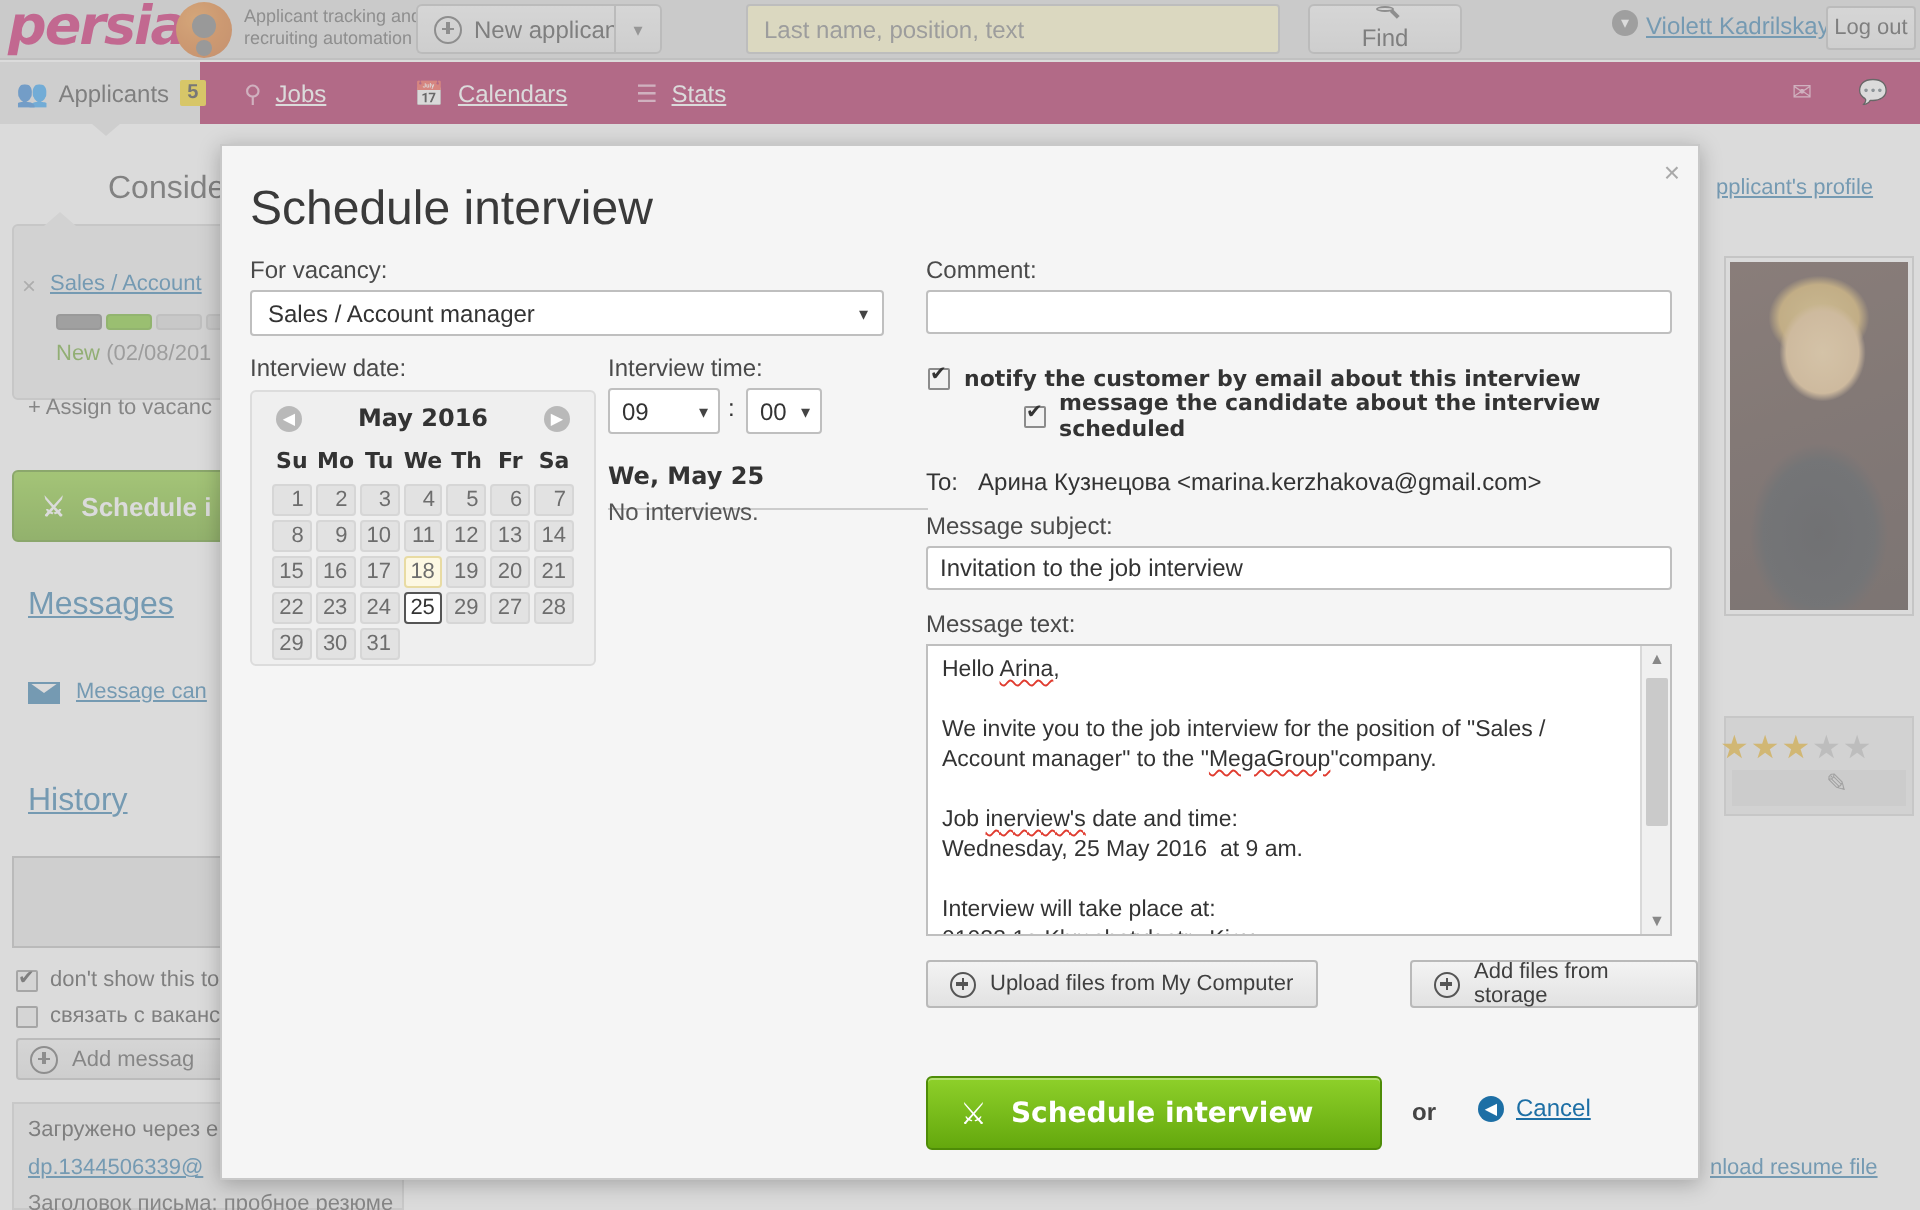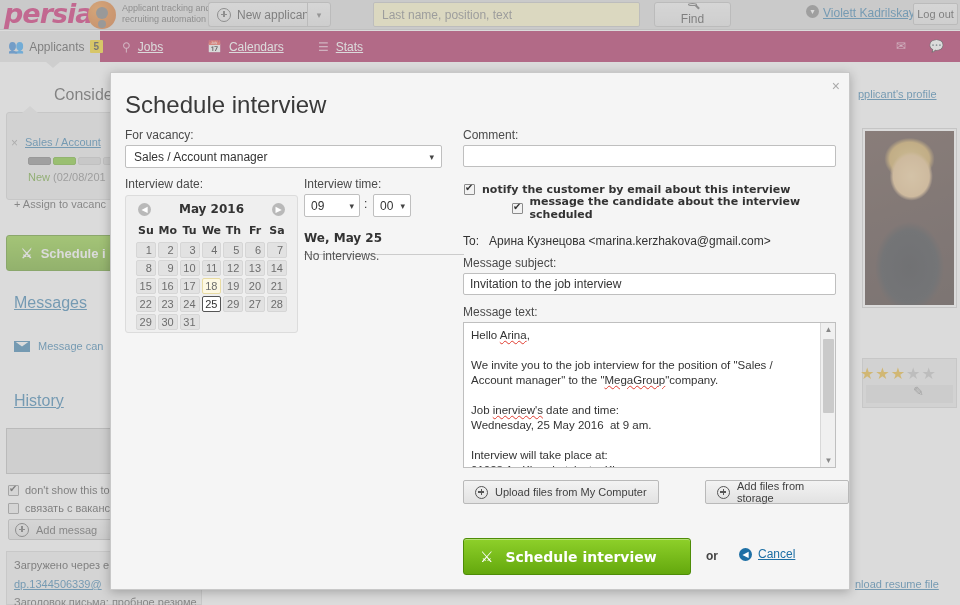--- a/index.html
+++ b/index.html
@@ -447,21 +447,21 @@
     <span>(02/08/201</span>
   </div>
   <div class="bg-assign">+ Assign to vacanc</div>
   <div class="bg-sched-btn">
     <span>⚔</span>
     <span>Schedule i</span>
   </div>
   <div class="bg-section-link" style="top:294px">Messages</div>
   <div class="bg-msg-row">
     <span class="env-icon"></span>
-    <span style="">Message can</span>
+    <span style="text-decoration:underline">Message can</span>
   </div>
   <div class="bg-section-link" style="top:392px">History</div>
   <div class="bg-textarea"></div>
   <div class="bg-chk" style="top:484px">
     <span class="cbox on"></span>
     <span>don't show this to</span>
   </div>
   <div class="bg-chk" style="top:502px">
     <span class="cbox"></span>
     <span>связать с ваканс</span>

